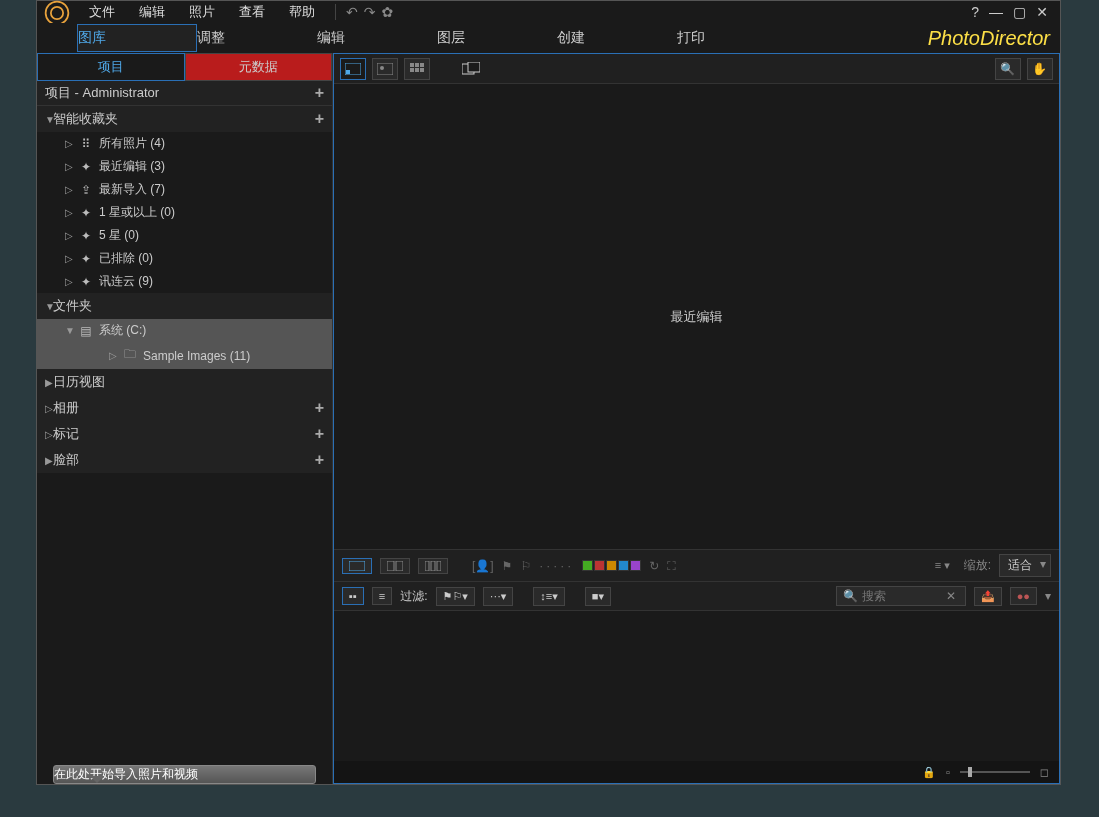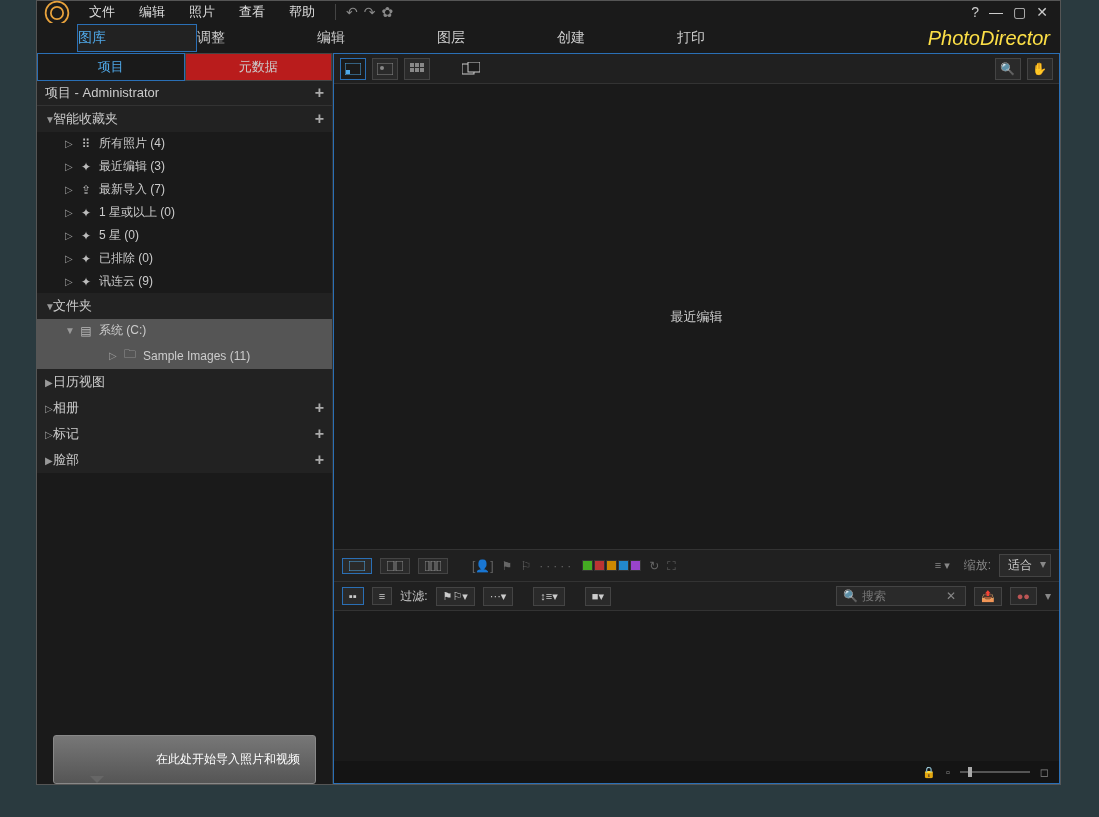--- a/index.html
+++ b/index.html
@@ -26,21 +26,21 @@
 .tree { flex: none; }
 .tree-section { display: flex; align-items: center; padding: 4px 8px; background: #222; color: #ccc; font-size: 13px; cursor: default; }
 .tree-section .add { margin-left: auto; color: #aaa; font-size: 16px; font-weight: bold; }
 .tree-item { display: flex; align-items: center; padding: 3px 8px 3px 28px; color: #ccc; font-size: 12px; cursor: default; gap: 6px; }
 .tree-item.selected { background: #555; }
 .tree-sub { padding-left: 48px; }
 .tree-sub2 { padding-left: 72px; display:flex; align-items:center; gap:6px; padding-top:3px; padding-bottom:3px; color:#ccc; font-size:12px; }
 .tri { display: inline-block; width: 8px; color: #999; font-size: 10px; }
 .ico { display: inline-block; width: 14px; text-align: center; color: #bbb; }
 .sidebar-body { flex: 1; overflow: auto; }
-.import-tip { margin: 8px 16px 0 16px; background: linear-gradient(#777,#555); border: 1px solid #888; border-radius: 3px; text-align: right; padding: 15px; font-size: 12px; color: #fff; position: relative; }
+.import-tip { margin: 8px 16px 0 16px; background: linear-gradient(#777,#555); border: 1px solid #888; border-radius: 3px; text-align: left; padding: 0; font-size: 12px; color: #fff; position: relative; }
 .import-tip::after { content:""; position:absolute; bottom:-7px; left:36px; border:7px solid transparent; border-top-color:#666; }
 .import-btn { margin: 14px 10px 10px 10px; background: #333; border: 1px solid #555; text-align: center; padding: 4px; color: #ccc; font-size: 13px; cursor: default; }
 .viewer { flex: 1; background: #1a1a1a; display: flex; flex-direction: column; border: 1px solid #2a6fb5; }
 .viewer-toolbar { height: 30px; background: #202020; display: flex; align-items: center; padding: 0 6px; gap: 6px; border-bottom: 1px solid #333; }
 .vt-btn { width: 26px; height: 22px; background: #2a2a2a; border: 1px solid #444; display: flex; align-items: center; justify-content: center; color: #ccc; font-size: 12px; }
 .vt-btn.active { border-color: #2a6fb5; background: #1a1a1a; color:#4fa8e8; }
 .vt-spacer { flex: 1; }
 .viewer-canvas { flex: 1; background: #1a1a1a; display: flex; align-items: center; justify-content: center; color: #ccc; font-size: 13px; }
 .lower-bar { background: #202020; border-top: 1px solid #333; border-bottom: 1px solid #333; padding: 4px 8px; display: flex; align-items: center; gap: 8px; color: #888; font-size: 12px; }
 .filter-bar { background: #202020; padding: 4px 8px; display: flex; align-items: center; gap: 8px; color: #ccc; font-size: 12px; border-bottom: 1px solid #333; }

